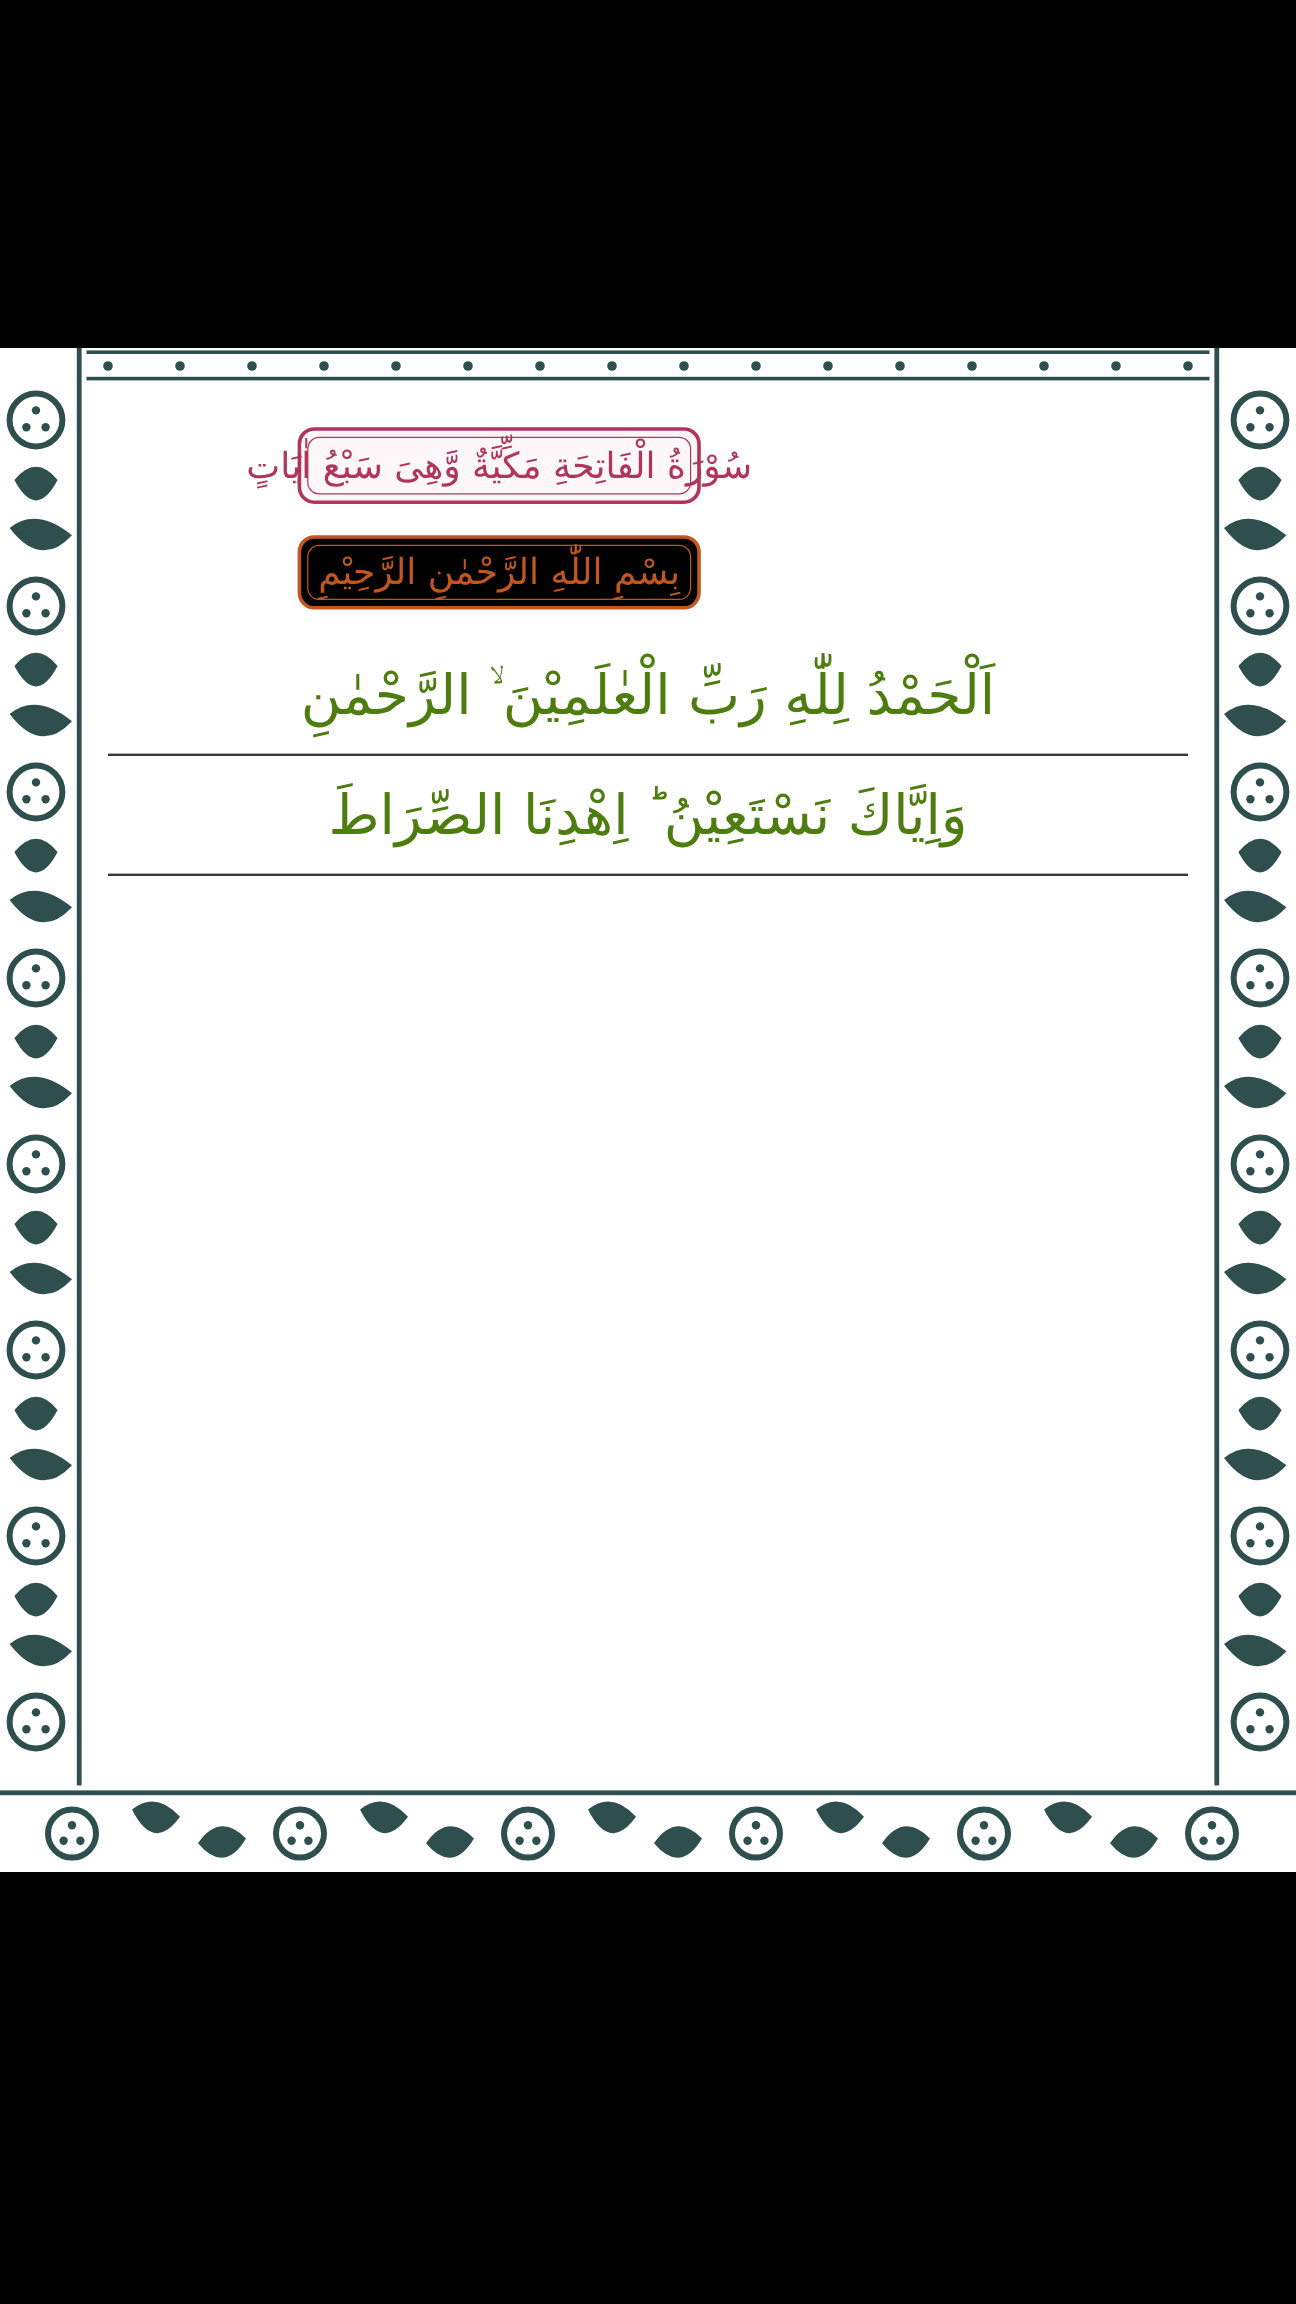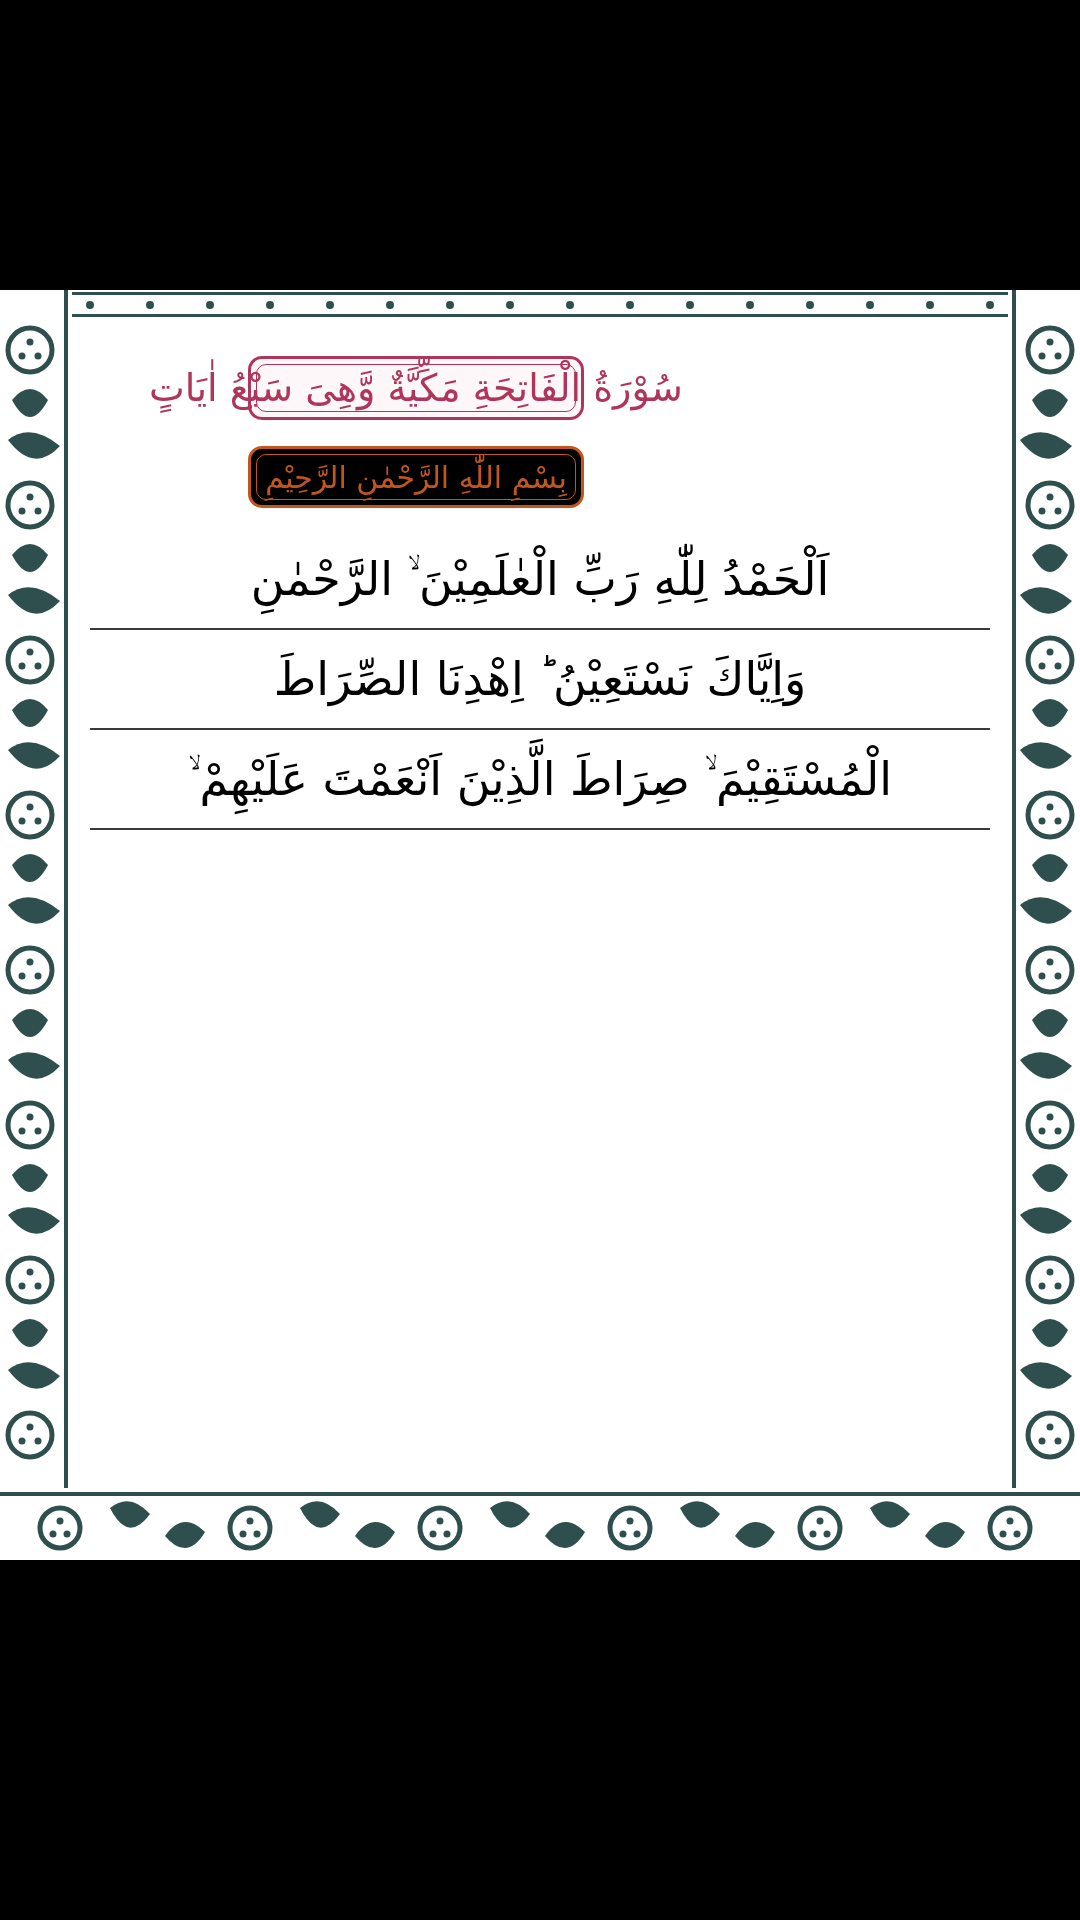--- a/index.html
+++ b/index.html
@@ -92,21 +92,21 @@
   }
   #surah-title-box .inner-line {
     position: absolute;
     left: 5px; top: 5px; right: 5px; bottom: 5px;
     border: 1px solid #b0355a;
     border-radius: 10px;
     pointer-events: none;
   }
   #surah-title-text {
     font-family: "DejaVu Sans", sans-serif;
-    font-size: 38px;
+    font-size: 30px;
     color: #b0355a;
     letter-spacing: 0px;
     white-space: nowrap;
     padding: 0 8px;
   }
 
   #basmala-box {
     left: 176px;
     top: 126px;
     width: 336px;
@@ -139,21 +139,21 @@
 
   .ayah-line {
     position: relative;
     direction: rtl;
     text-align: center;
     height: 98px;
     line-height: 98px;
     border-bottom: 2px solid #3a3a3a;
     font-family: "DejaVu Sans", sans-serif;
     font-size: 46px;
-    color: #000000;
+    color: #4d7c0f;
     white-space: nowrap;
     overflow: hidden;
   }
   .ayah-line:first-child {
     border-top: 0;
   }
 
   
   .letterbox {
     position: absolute;
@@ -443,21 +443,20 @@
       </div>
 
       <div class="cartouche" id="basmala-box">
         <div class="inner-line"></div>
         <span id="basmala-text">بِسْمِ اللّٰهِ الرَّحْمٰنِ الرَّحِيْمِ</span>
       </div>
 
       <div id="ayah-lines">
         <div class="ayah-line">اَلْحَمْدُ لِلّٰهِ رَبِّ الْعٰلَمِيْنَ ۙ الرَّحْمٰنِ</div>
         <div class="ayah-line">وَاِيَّاكَ نَسْتَعِيْنُ ؕ اِهْدِنَا الصِّرَاطَ</div>
-        <div class="ayah-line">الْمُسْتَقِيْمَ ۙ صِرَاطَ الَّذِيْنَ اَنْعَمْتَ عَلَيْهِمْ ۙ</div>
       </div>
 
     </div>
   </div>
 
   <div class="letterbox" id="letterbox-bottom"></div>
 
 </div>
 
 </body></html>

